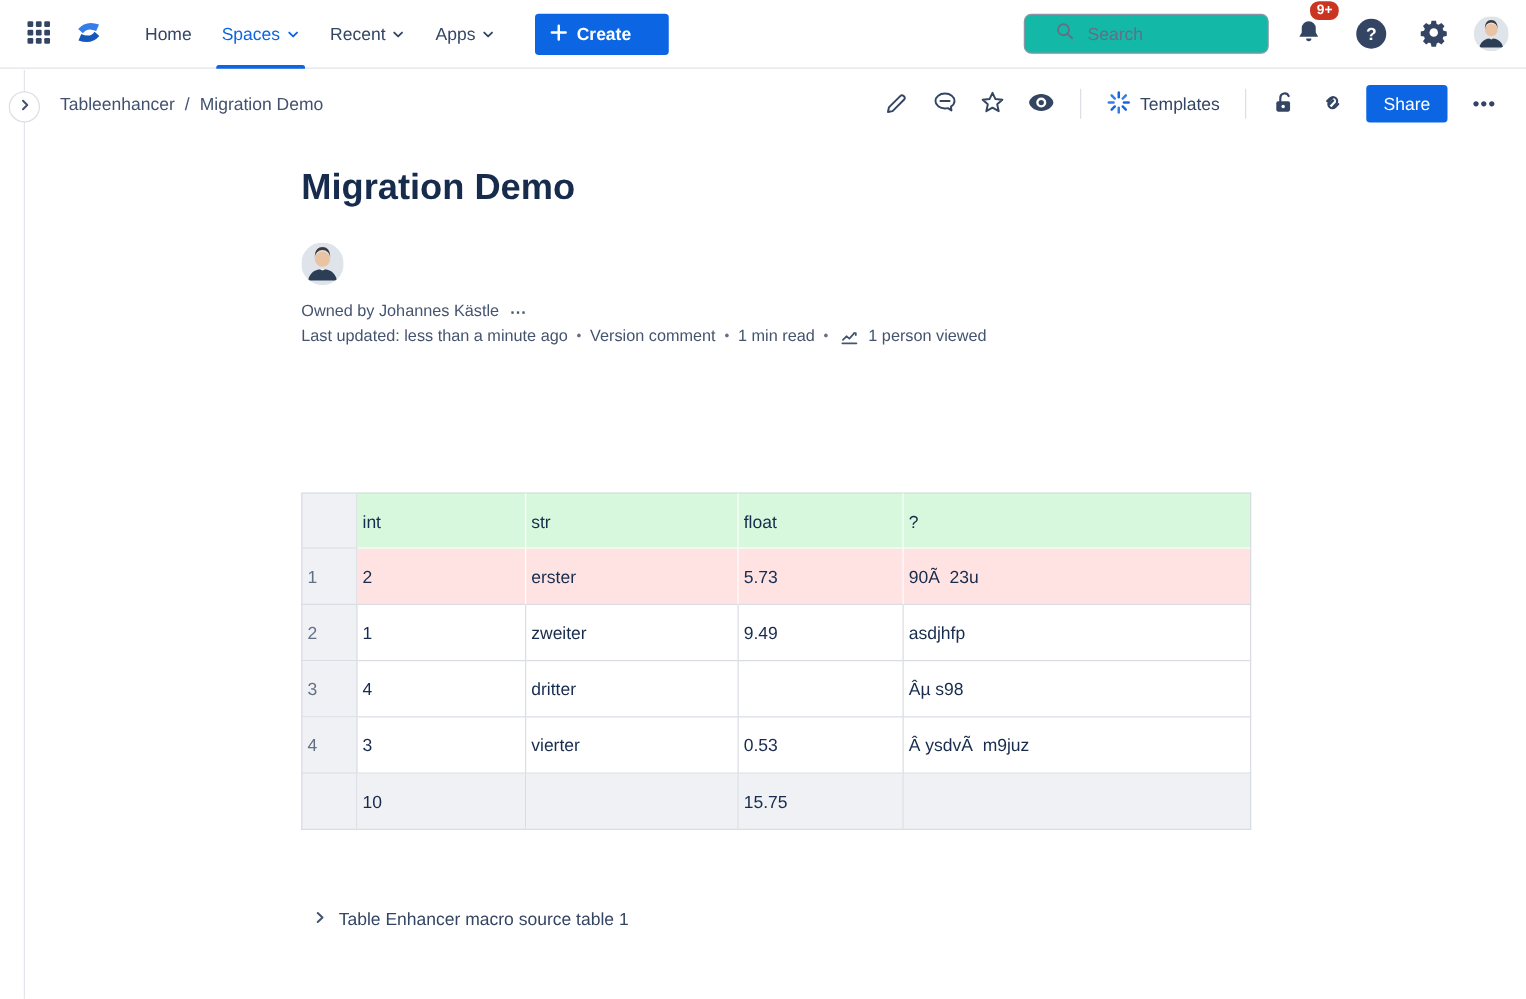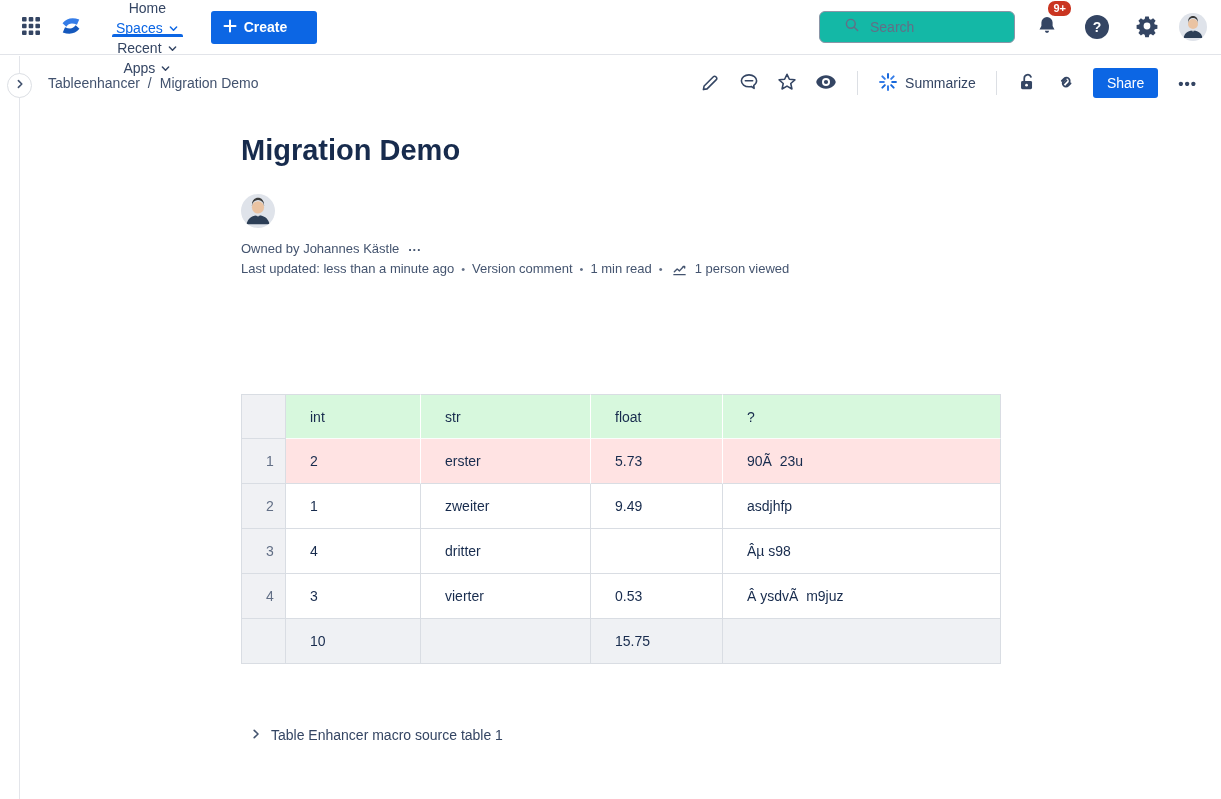--- a/index.html
+++ b/index.html
@@ -12,21 +12,21 @@
     width:1221px;height:799px;overflow:hidden;background:#fff;
     font-family:"Liberation Sans",sans-serif;color:var(--navy);
   }
   
   .topnav{
     height:55px;border-bottom:1px solid #e2e4e9;display:flex;align-items:center;
     padding:0 14px 0 14px;gap:4px;position:relative;background:#fff;
   }
   .icon-btn{border:none;background:transparent;display:flex;align-items:center;justify-content:center;
     padding:6px;border-radius:4px;cursor:pointer;}
-  .nav-items{display:flex;align-items:center;gap:4px;margin-left:12px;height:100%;flex-direction:column;}
+  .nav-items{display:flex;align-items:center;gap:4px;margin-left:12px;height:100%;}
   .nav-item{
     display:flex;align-items:center;gap:5px;padding:0 10px;height:100%;position:relative;
     font-size:14px;font-weight:500;color:var(--navtext);cursor:pointer;background:none;border:none;
     font-family:"Liberation Sans",sans-serif;
   }
   .nav-item.active{color:var(--blue);}
   .nav-item.active::after{
     content:"";position:absolute;left:6px;right:6px;bottom:-1px;height:3px;background:var(--blue);
     border-radius:2px 2px 0 0;
   }
@@ -84,21 +84,21 @@
   .byline .avatar{width:34px;height:34px;cursor:default;}
   .byline-text{font-size:13px;color:var(--muted);line-height:20px;}
   .byline-row{display:flex;align-items:center;gap:7px;}
   .owner-more{background:none;border:none;color:var(--muted);cursor:pointer;font-size:13px;
     font-weight:700;padding:0 2px;font-family:"Liberation Sans",sans-serif;}
   .meta-sep{color:var(--subtle);font-size:11px;}
   .views-icon{display:inline-flex;margin:0 1px 0 2px;}
   
   .ctable{border-collapse:separate;border-spacing:0;table-layout:fixed;width:760px;font-size:14px;
     margin-top:115px;color:var(--navy);}
-  .ctable td,.ctable th{height:45px;padding:0 24px;text-align:left;vertical-align:middle;
+  .ctable td,.ctable th{height:45px;padding:0 4px;text-align:left;vertical-align:middle;
     border-right:1px solid var(--border);border-bottom:1px solid var(--border);font-weight:400;
     overflow:hidden;white-space:nowrap;}
   .ctable tr:first-child td,.ctable tr:first-child th{border-top:1px solid var(--border);}
   .ctable td:first-child,.ctable th:first-child{border-left:1px solid var(--border);}
   .hcell{background:var(--green);font-weight:700;border-right-color:#fff !important;border-bottom-color:#fbfdfb !important;}
   .hcell:last-child{border-right-color:var(--border) !important;}
   .pinkrow td{background:var(--pink);border-right-color:#fff;}
   .pinkrow td:last-child{border-right-color:var(--border);}
   .pinkrow td.numcell{background:var(--numbg);border-right-color:var(--border);}
   .numcell{background:var(--numbg);color:var(--subtle);text-align:center;padding:0 4px;}
@@ -277,21 +277,21 @@
           <line x1="12" y1="17" x2="12" y2="21.5" stroke="#357de8"></line>
           <line x1="2.5" y1="12" x2="7" y2="12" stroke="#357de8"></line>
           <line x1="17" y1="12" x2="21.5" y2="12" stroke="#1868db"></line>
           <line x1="5.2" y1="5.2" x2="8.2" y2="8.2" stroke="#357de8"></line>
           <line x1="15.8" y1="15.8" x2="18.8" y2="18.8" stroke="#1868db"></line>
           <line x1="18.8" y1="5.2" x2="15.8" y2="8.2" stroke="#357de8"></line>
           <line x1="8.2" y1="15.8" x2="5.2" y2="18.8" stroke="#1868db"></line>
         </g>
           </svg>
       </span>
-      <span>Summarize</span>
+      <span>Templates</span>
     </button>
     <span class="divider"></span>
     <button class="icon-btn">
       <span>
         <svg width="22" height="22" viewBox="0 0 24 24">
           <path d="M9 11V7.8a3.8 3.8 0 0 1 7.3-1.4" fill="none" stroke="#344563" stroke-width="1.9" stroke-linecap="round"></path>
           <rect x="5.5" y="11" width="12" height="9" rx="1.6" fill="#344563"></rect>
           <circle cx="11.5" cy="15.5" r="1.5" fill="#fff"></circle>
         </svg>
       </span>

